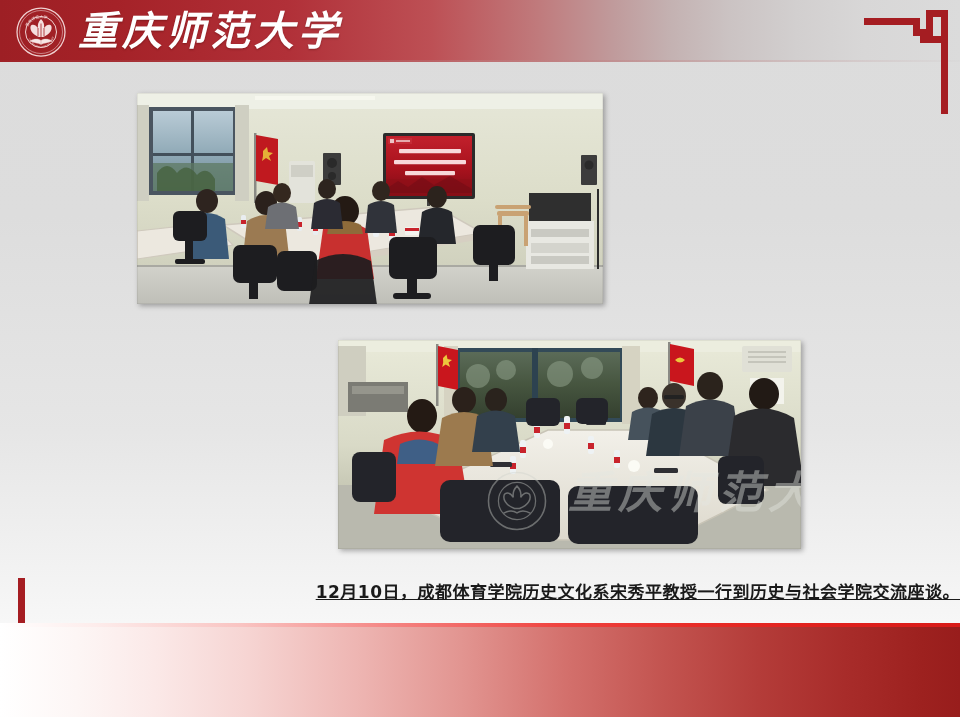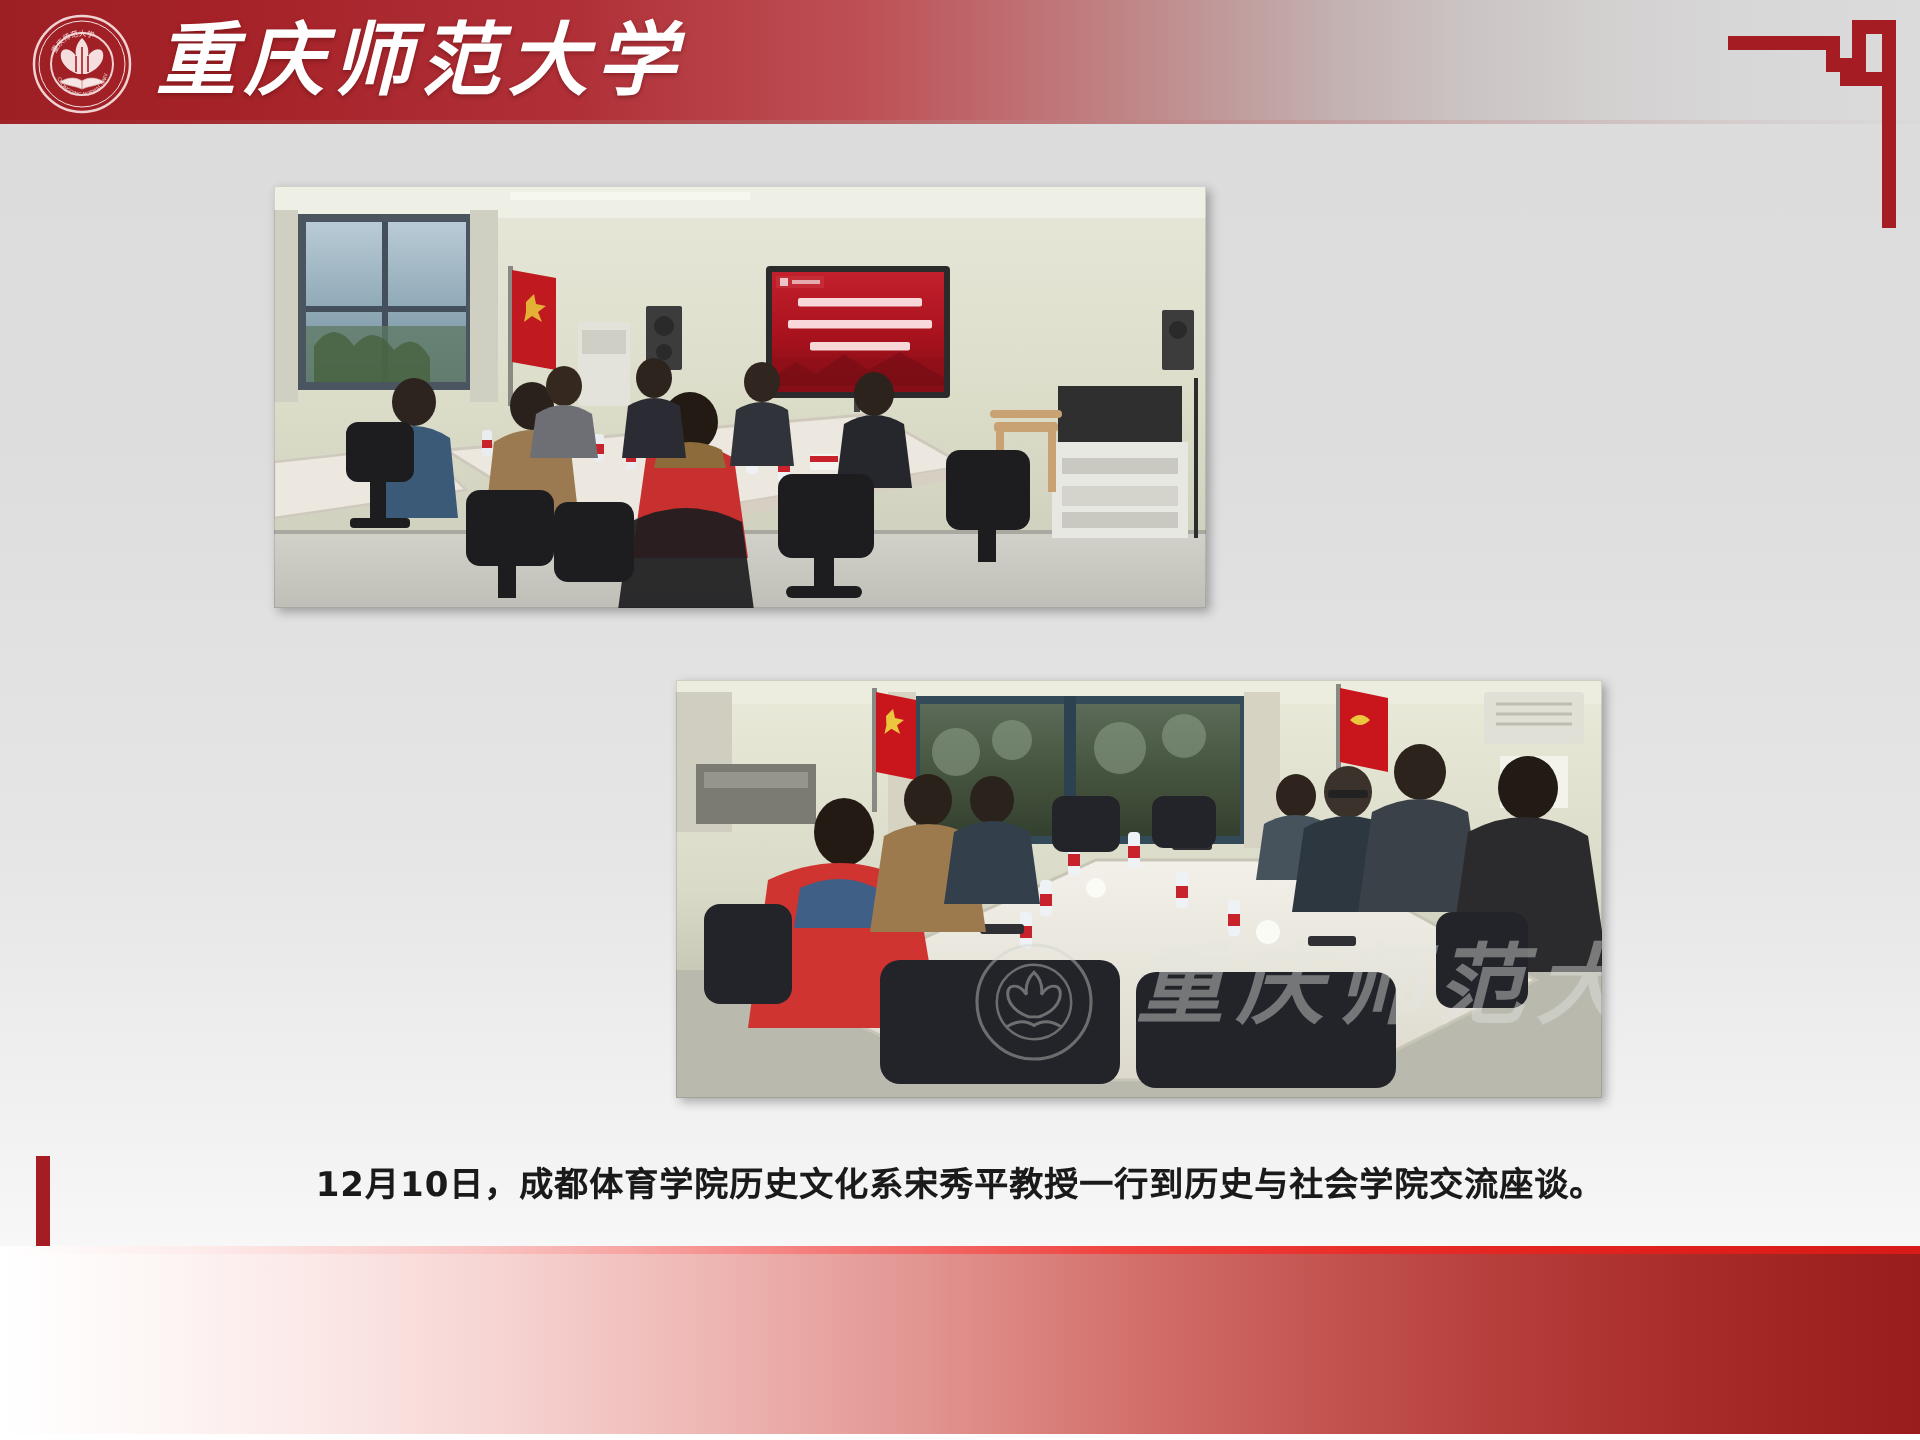--- a/index.html
+++ b/index.html
@@ -120,27 +120,28 @@
     width: 100%;
     height: 100%;
   }
 
   
   #caption {
     position: absolute;
     left: 0;
     top: 578px;
     width: 960px;
-    text-align: center;
+    text-align: right;
     color: #1a1a1a;
     font-size: 17px;
     font-weight: bold;
     font-family: "DejaVu Sans", "Liberation Sans", sans-serif;
     letter-spacing: 0.5px;
     white-space: nowrap;
+    text-decoration: underline;
   }
 
   
   #bottom-line {
     position: absolute;
     left: 0;
     top: 623px;
     width: 960px;
     height: 4px;
     background: linear-gradient(to right,

